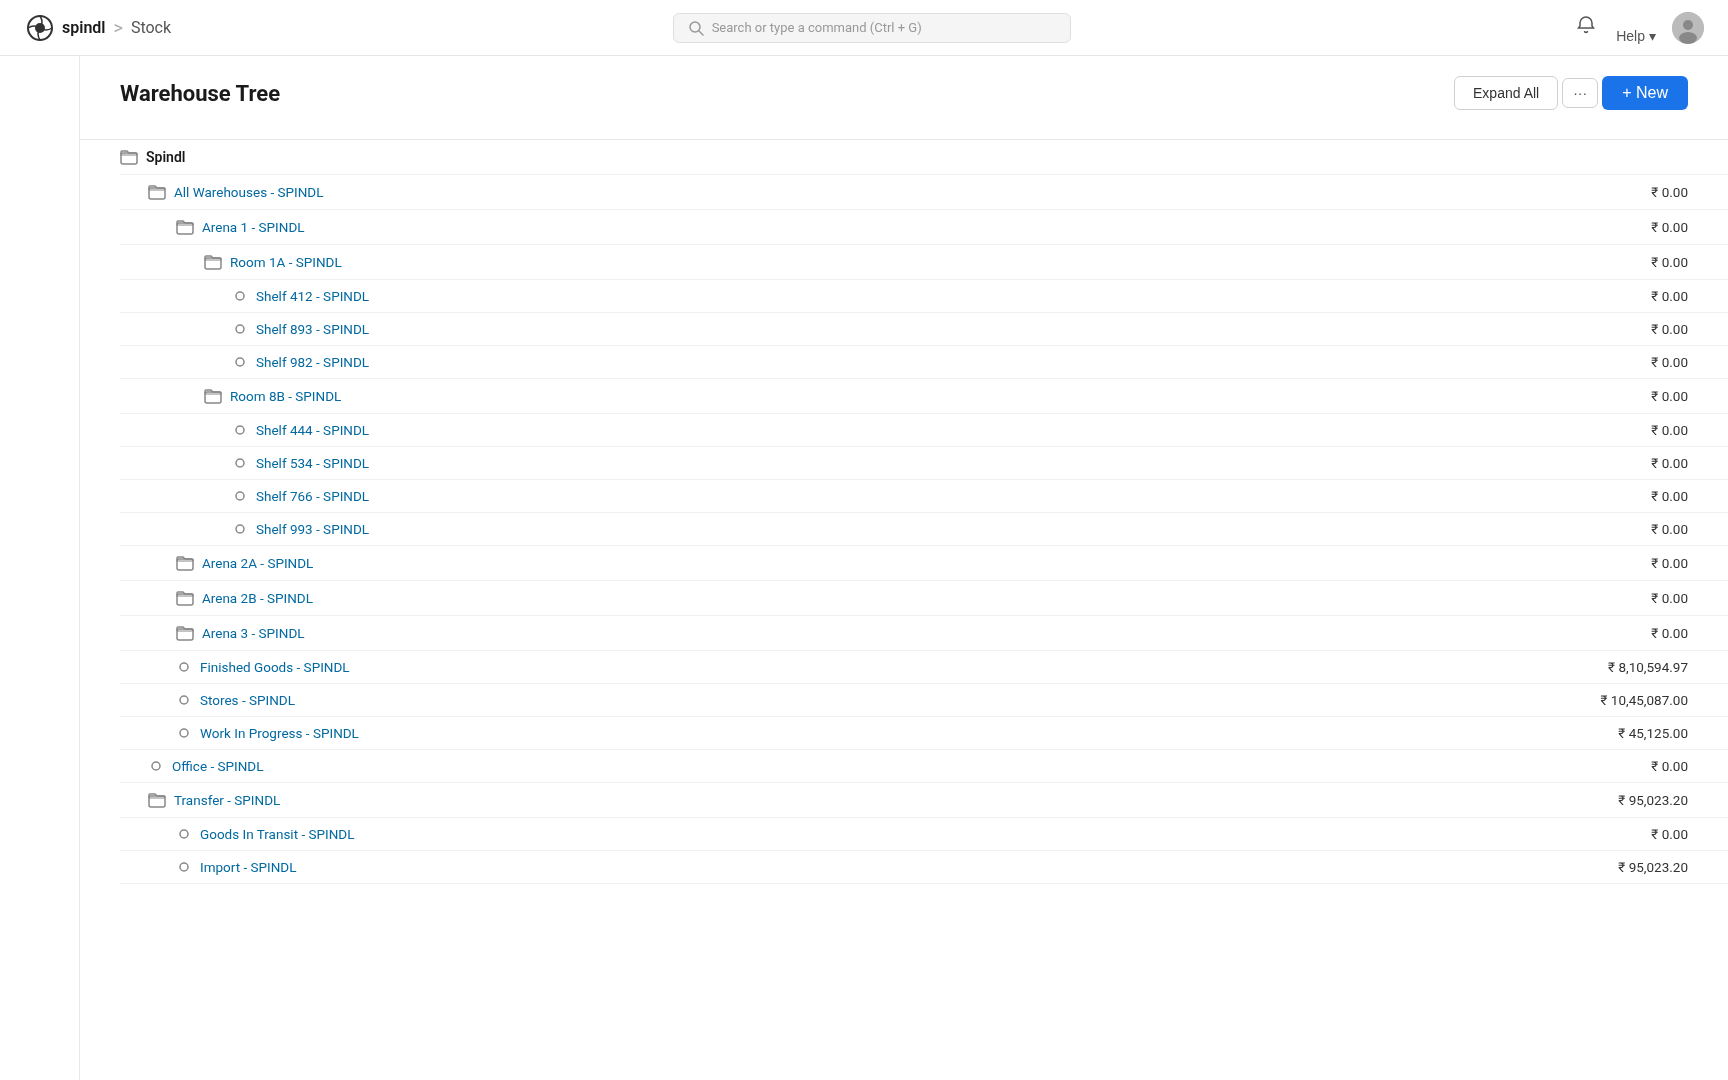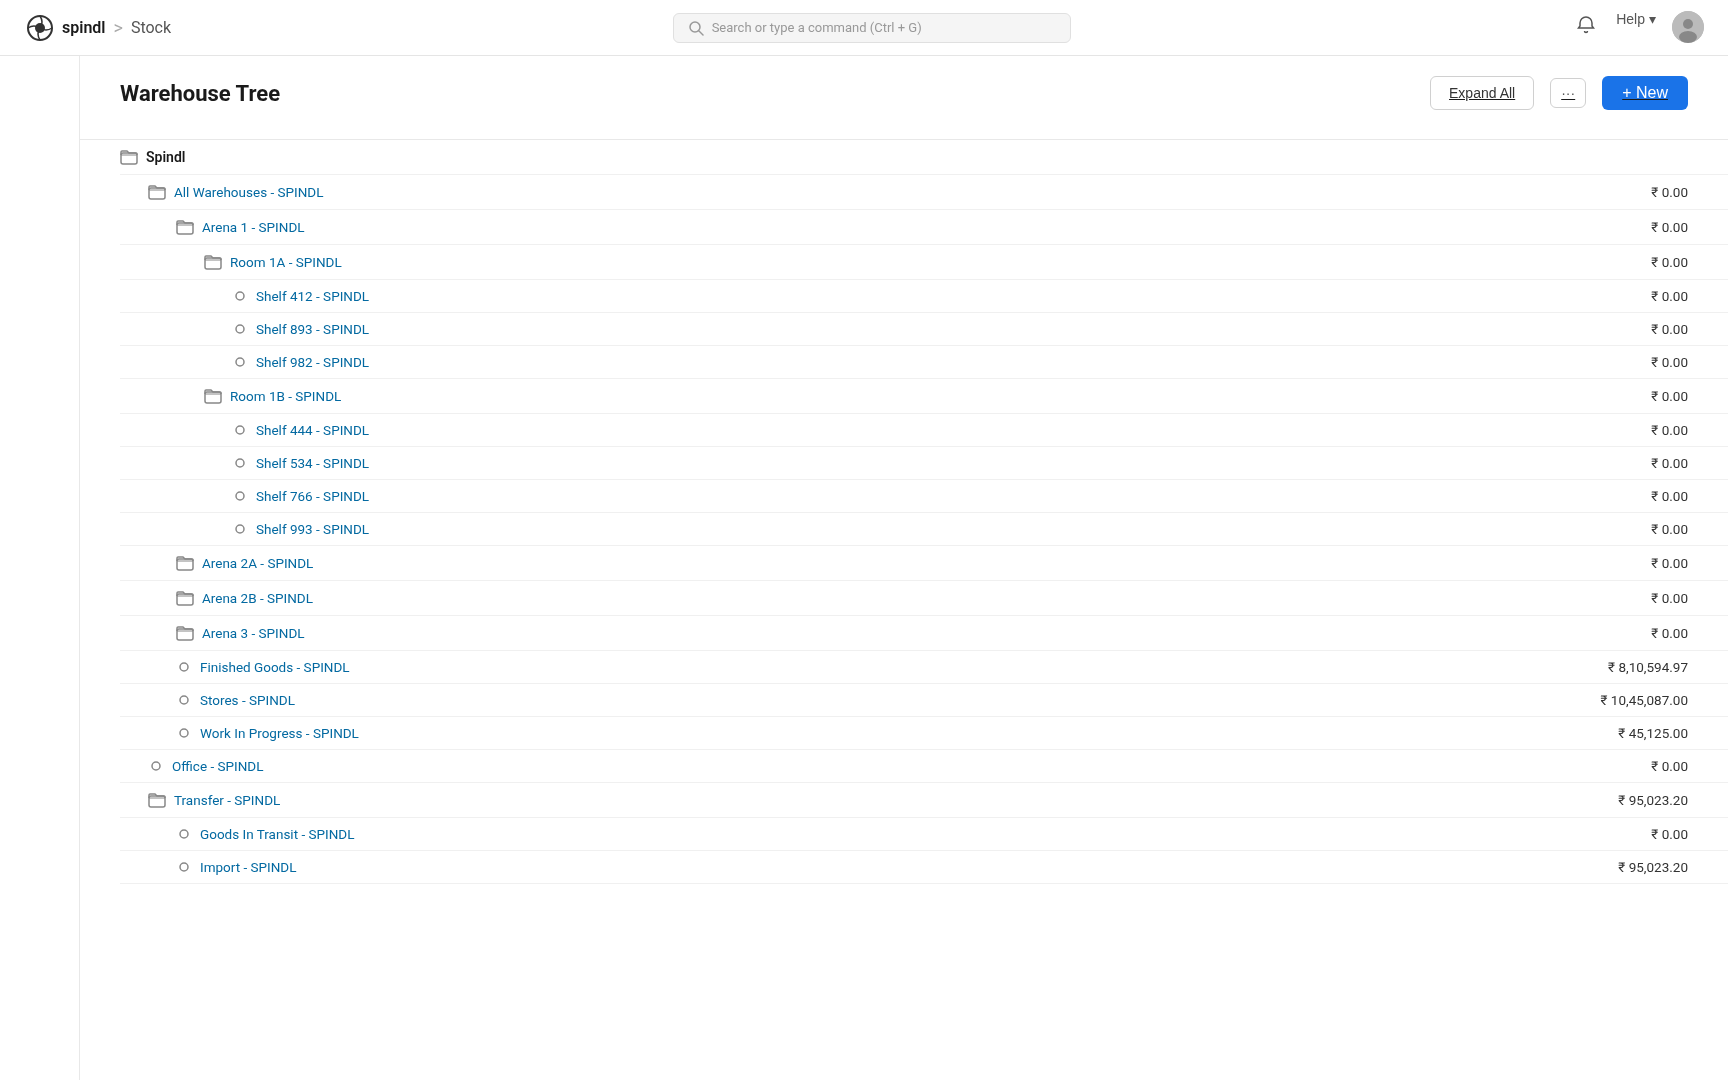--- a/index.html
+++ b/index.html
@@ -74,21 +74,21 @@
       cursor: text;
     }
 
     .search-bar-text {
       color: #999;
       font-size: 13px;
     }
 
     .navbar-right {
       display: flex;
-      align-items: flex-start;
+      align-items: flex-end;
       gap: 16px;
     }
 
     .bell-btn {
       background: none;
       border: none;
       cursor: pointer;
       color: #555;
       font-size: 18px;
       padding: 4px;
@@ -134,22 +134,21 @@
 
     .page-title {
       font-size: 22px;
       font-weight: 700;
       color: #1a1a1a;
     }
 
     .page-actions {
       display: flex;
       align-items: center;
-      gap: 16px;
-      text-decoration: underline;
+      gap: 4px;
     }
 
     .btn-expand {
       background: #fff;
       border: 1px solid #d0d0d0;
       border-radius: 6px;
       padding: 8px 18px;
       font-size: 14px;
       cursor: pointer;
       color: #333;
@@ -395,21 +394,21 @@
         </div>
         <div class="tree-row">
           <div class="tree-row-left indent-3">
             <span class="tree-icon">
               <svg width="18" height="18" viewBox="0 0 18 18" fill="none">
                 <rect x="1" y="5" width="16" height="11" rx="2" stroke="#888" stroke-width="1.5" fill="none"></rect>
                 <path d="M1 7h16" stroke="#888" stroke-width="1"></path>
                 <path d="M1 7V4a1 1 0 0 1 1-1h5l2 2h7a1 1 0 0 1 1 1v1" stroke="#888" stroke-width="1.5" fill="none"></path>
               </svg>
             </span>
-            <span class="tree-label">Room 1B - SPINDL</span>
+            <span class="tree-label">Room 8B - SPINDL</span>
           </div>
           <div class="tree-row-value">₹ 0.00</div>
         </div>
         <div class="tree-row">
           <div class="tree-row-left indent-4">
             <span class="tree-icon">
               <svg width="16" height="16" viewBox="0 0 16 16" fill="none">
                 <circle cx="8" cy="8" r="4" stroke="#888" stroke-width="1.5" fill="none"></circle>
               </svg>
             </span>

